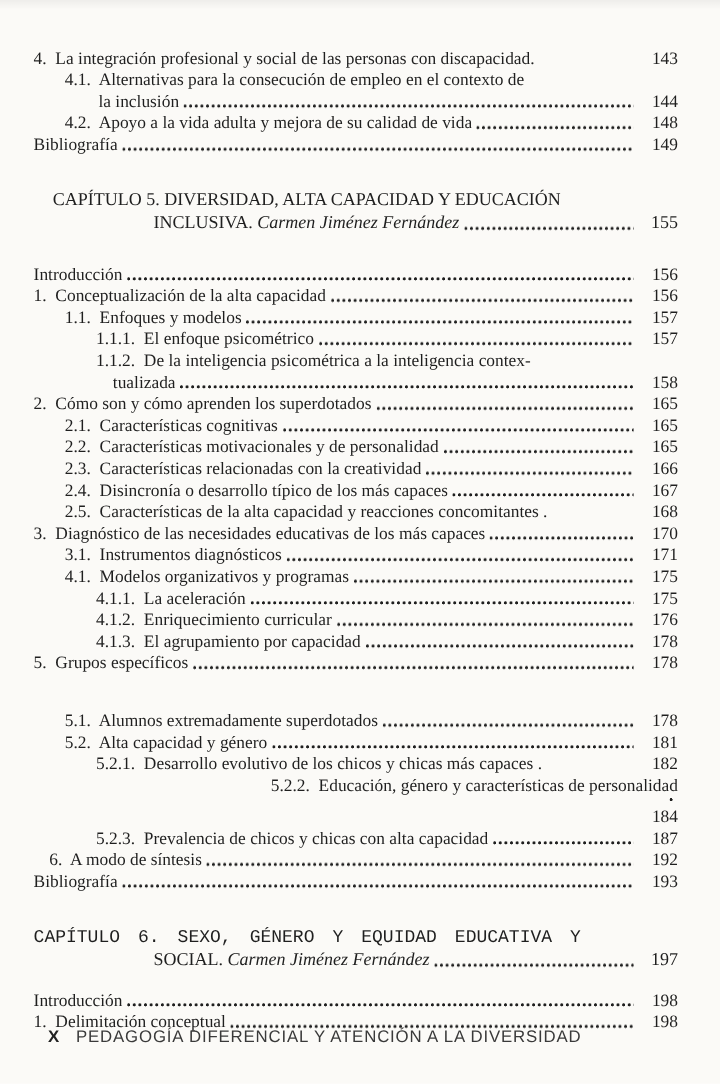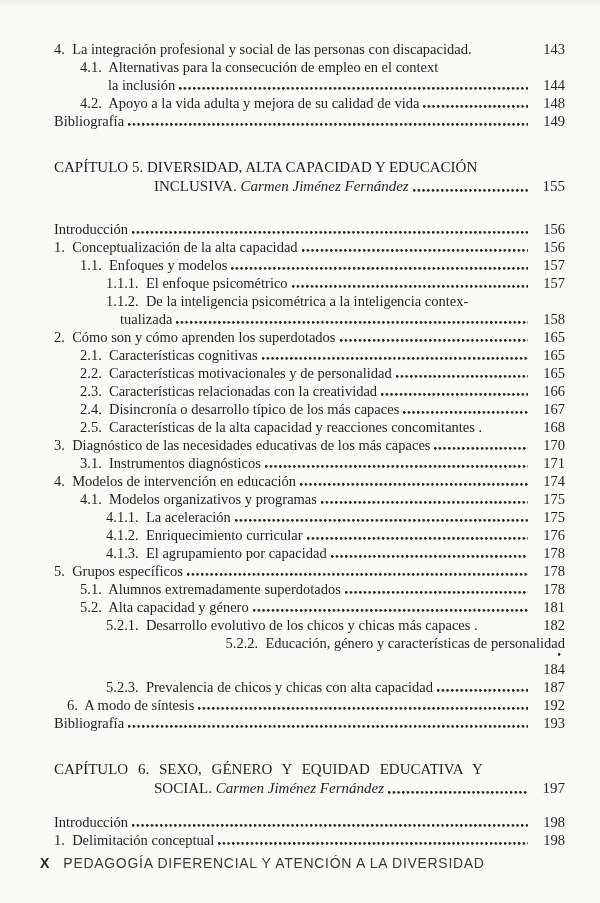--- a/index.html
+++ b/index.html
@@ -11,30 +11,30 @@
     color: var(--ink, #1f1f1f);
     overflow: hidden;
   }
   .page::before {           
     content:""; position:absolute; left:0; top:0; right:0; height:8px;
     background: linear-gradient(to bottom, rgba(0,0,0,0.05), rgba(0,0,0,0));
     pointer-events:none;
   }
   .toc {
     position: absolute;
-    left: 54px; right: 35px; top: 40px;
+    left: 28px; right: 35px; top: 40px;
     font-size: 14.5px;
   }
   .row {
     display: flex;
     align-items: flex-end;
     line-height: 18px;
   }
   .row.caps { line-height: 19px; font-size: 15px; }
-  .row.wide .t { word-spacing: 6px; }
+  .row.wide .t { word-spacing: 6px; font-family: Liberation Mono, monospace; }
   .t {
     white-space: pre;
     flex: 0 1 auto;
     min-width: 0;
     overflow: hidden;
   }
   .it { font-style: italic; white-space: pre; flex: 0 0 auto; text-align: right; }
   .it:empty { display:none; }
   .leader {
     flex: 1 1 auto;
@@ -101,21 +101,21 @@
       <span class="pg">148</span>
     </div>
 
     <div class="row" style="padding-left: 0px;">
       <span class="t">Bibliografía</span>
 
       <span class="leader"></span>
       <span class="pg">149</span>
     </div>
 
-    <div class="row caps" style="padding-left: 0px; margin-top: 28px;">
+    <div class="row caps" style="padding-left: 0px; margin-top: 28px; margin-left: 16px;">
       <span class="t">CAPÍTULO 5. DIVERSIDAD, ALTA CAPACIDAD Y EDUCACIÓN</span>
 
       <span class="leader nodots"></span>
       <span class="pg"></span>
     </div>
 
     <div class="row caps" style="padding-left: 100px;">
       <span class="t">INCLUSIVA. </span>
       <span class="it">Carmen Jiménez Fernández</span>
       <span class="leader"></span>
@@ -213,26 +213,20 @@
       <span class="pg">170</span>
     </div>
 
     <div class="row" style="padding-left: 26px;">
       <span class="t">3.1.  Instrumentos diagnósticos</span>
 
       <span class="leader"></span>
       <span class="pg">171</span>
     </div>
 
-    <div class="row" style="padding-left: 0px;">
-      <span class="t">4.  Modelos de intervención en educación</span>
-
-      <span class="leader"></span>
-      <span class="pg">174</span>
-    </div>
 
     <div class="row" style="padding-left: 26px;">
       <span class="t">4.1.  Modelos organizativos y programas</span>
 
       <span class="leader"></span>
       <span class="pg">175</span>
     </div>
 
     <div class="row" style="padding-left: 52px;">
       <span class="t">4.1.1.  La aceleración</span>
@@ -255,21 +249,21 @@
       <span class="pg">178</span>
     </div>
 
     <div class="row" style="padding-left: 0px;">
       <span class="t">5.  Grupos específicos</span>
 
       <span class="leader"></span>
       <span class="pg">178</span>
     </div>
 
-    <div class="row" style="padding-left: 26px;">
+    <div class="row" style="padding-left: 26px; margin-top: 30px;">
       <span class="t">5.1.  Alumnos extremadamente superdotados</span>
 
       <span class="leader"></span>
       <span class="pg">178</span>
     </div>
 
     <div class="row" style="padding-left: 26px;">
       <span class="t">5.2.  Alta capacidad y género</span>
 
       <span class="leader"></span>

